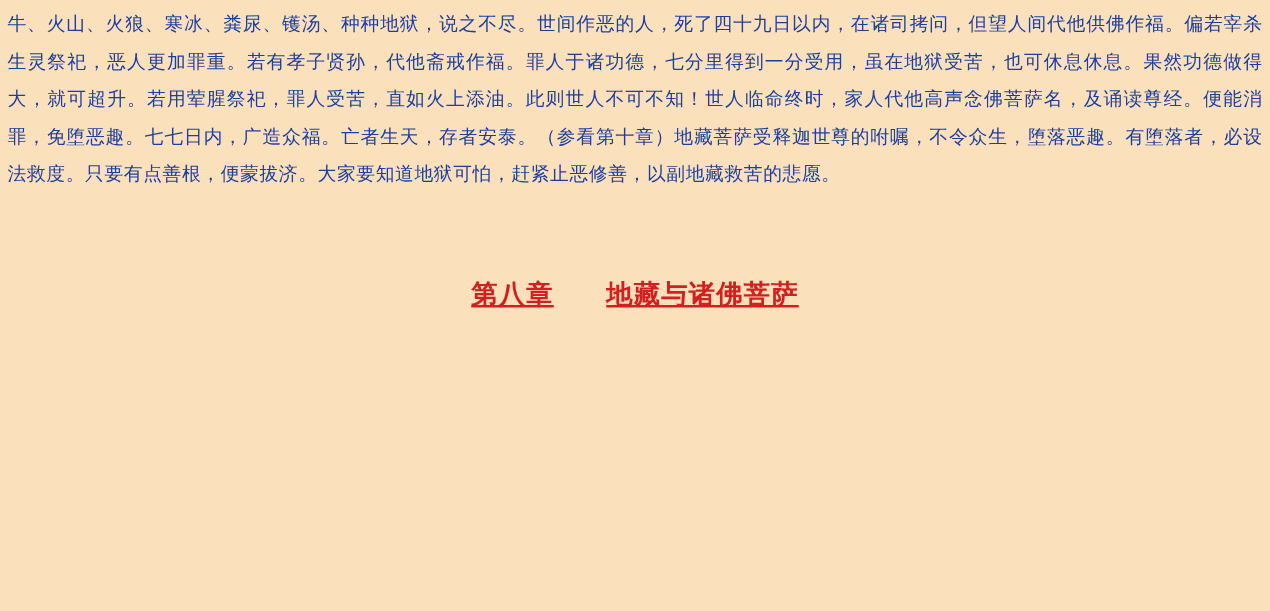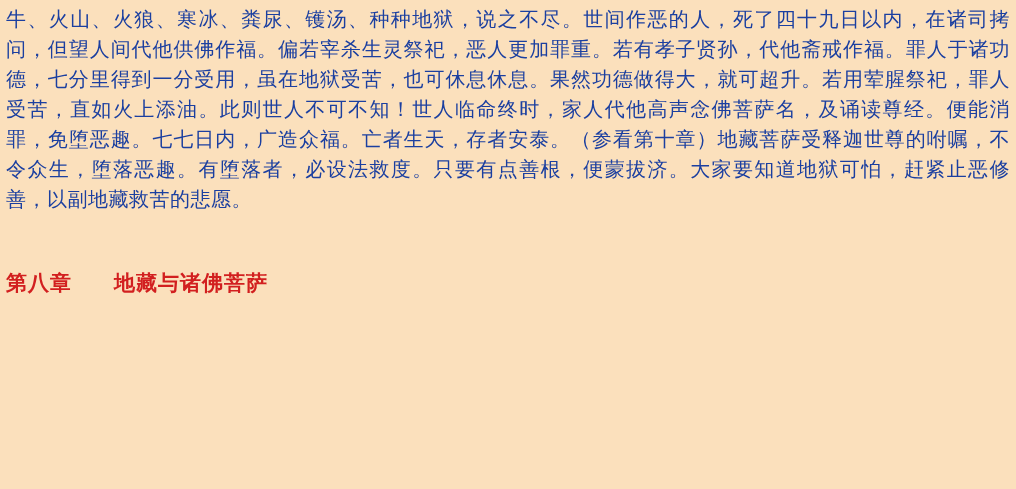--- a/index.html
+++ b/index.html
@@ -15,44 +15,46 @@
   }
   .page {
     width: 1016px;
     height: 489px;
     position: relative;
     box-sizing: border-box;
     padding: 4px 6px 0 6px;
   }
   .para {
     color: #1b3fa0;
-    font-size: 20px;
+    font-size: 15px;
     line-height: 30px;
     text-align: justify;
     text-justify: inter-ideograph;
     letter-spacing: 0.5px;
     margin: 0;
     word-break: break-all;
   }
   .para.indent {
     text-indent: 38px;
   }
   .spacer-lg {
     height: 54px;
   }
   .spacer-sm {
     height: 12px;
   }
   .chapter-heading {
+    text-align: center;
     color: #d21f1f;
     font-size: 21px;
     font-weight: bold;
     letter-spacing: 1px;
     line-height: 30px;
-    margin: 0;
+    margin: 12px;
+    text-decoration: underline;
   }
   .chapter-heading .gap {
     display: inline-block;
     width: 42px;
   }
   .clip-bottom {
     position: absolute;
     left: 0;
     right: 0;
     bottom: 0;

